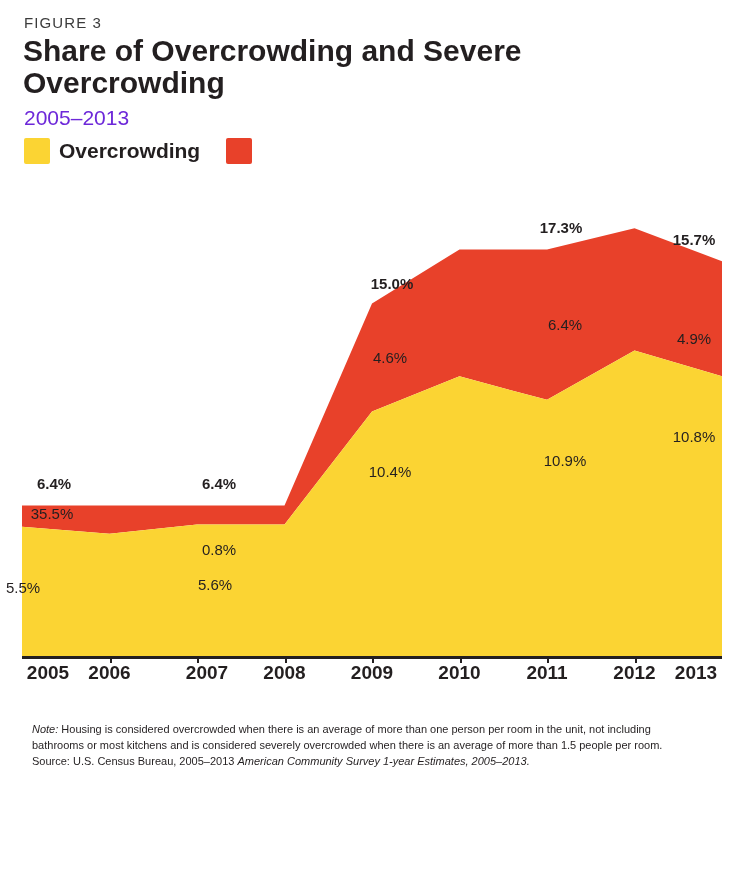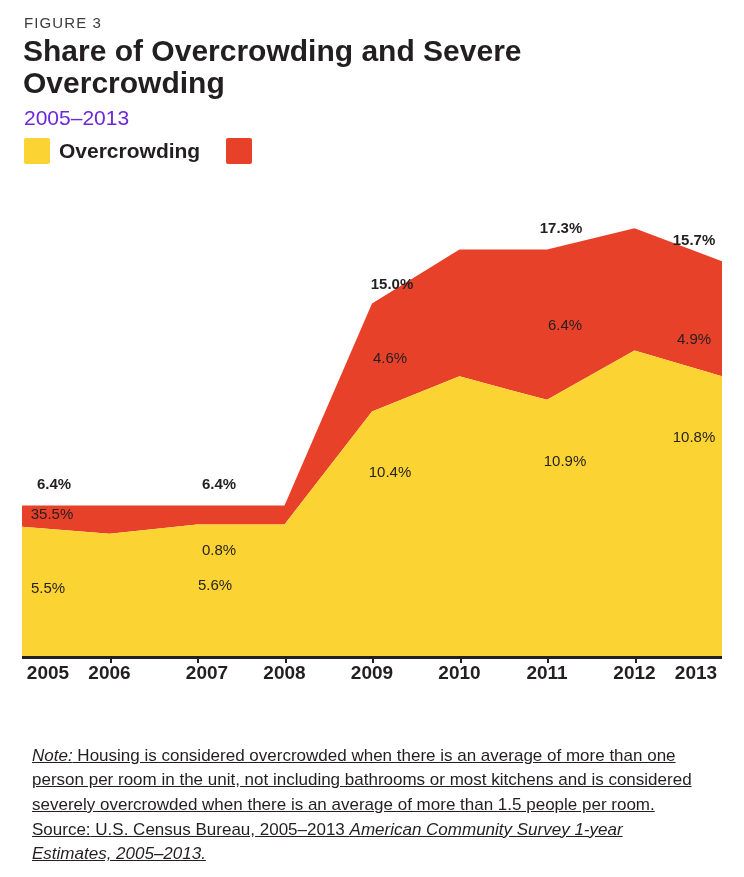--- a/index.html
+++ b/index.html
@@ -120,27 +120,26 @@
     color: #231f20;
     white-space: nowrap;
     transform: translate(-50%, -50%);
   }
   .dlabel.plain {
     font-weight: normal;
   }
 
   
   .notes {
-    margin-top: 46px;
+    margin-top: 24px;
     padding-left: 10px;
     max-width: 660px;
-    font-size: 17px;
+    font-size: 11px;
     line-height: 1.45;
     color: #231f20;
-    text-decoration: underline;
   }
   .notes p { margin: 0; }
   .it { font-style: italic; }
 </style>
 </head>
 <body>
 
 <div class="page">
 
   <div class="figure-label">FIGURE 3</div>
@@ -170,21 +169,21 @@
         <div class="x-label" style="left: 87.5px;">2006</div>
         <div class="x-label" style="left: 175px; margin-left: 10px;">2007</div>
         <div class="x-label" style="left: 262.5px;">2008</div>
         <div class="x-label" style="left: 350px;">2009</div>
         <div class="x-label" style="left: 437.5px;">2010</div>
         <div class="x-label" style="left: 525px;">2011</div>
         <div class="x-label" style="left: 612.5px;">2012</div>
         <div class="x-label" style="left: 674px;">2013</div>
       </div>
     <div id="data-labels">
-        <div class="dlabel plain" style="left: 26px; top: 400.75px;">5.5%</div>
+        <div class="dlabel plain" style="left: 1px; top: 400.75px;">5.5%</div>
         <div class="dlabel plain" style="left: 193px; top: 398.4px;">5.6%</div>
         <div class="dlabel plain" style="left: 368px; top: 285.6px;">10.4%</div>
         <div class="dlabel plain" style="left: 543px; top: 273.85px;">10.9%</div>
         <div class="dlabel plain" style="left: 672px; top: 250.35px;">10.8%</div>
         <div class="dlabel plain" style="left: 30px; top: 326.75px;">35.5%</div>
         <div class="dlabel plain" style="left: 197px; top: 324.4px; margin-top: 39px;">0.8%</div>
         <div class="dlabel plain" style="left: 368px; top: 171.55px;">4.6%</div>
         <div class="dlabel plain" style="left: 543px; top: 138.65px;">6.4%</div>
         <div class="dlabel plain" style="left: 672px; top: 152.35px;">4.9%</div>
         <div class="dlabel" style="left: 32px; top: 297.6px;">6.4%</div>

